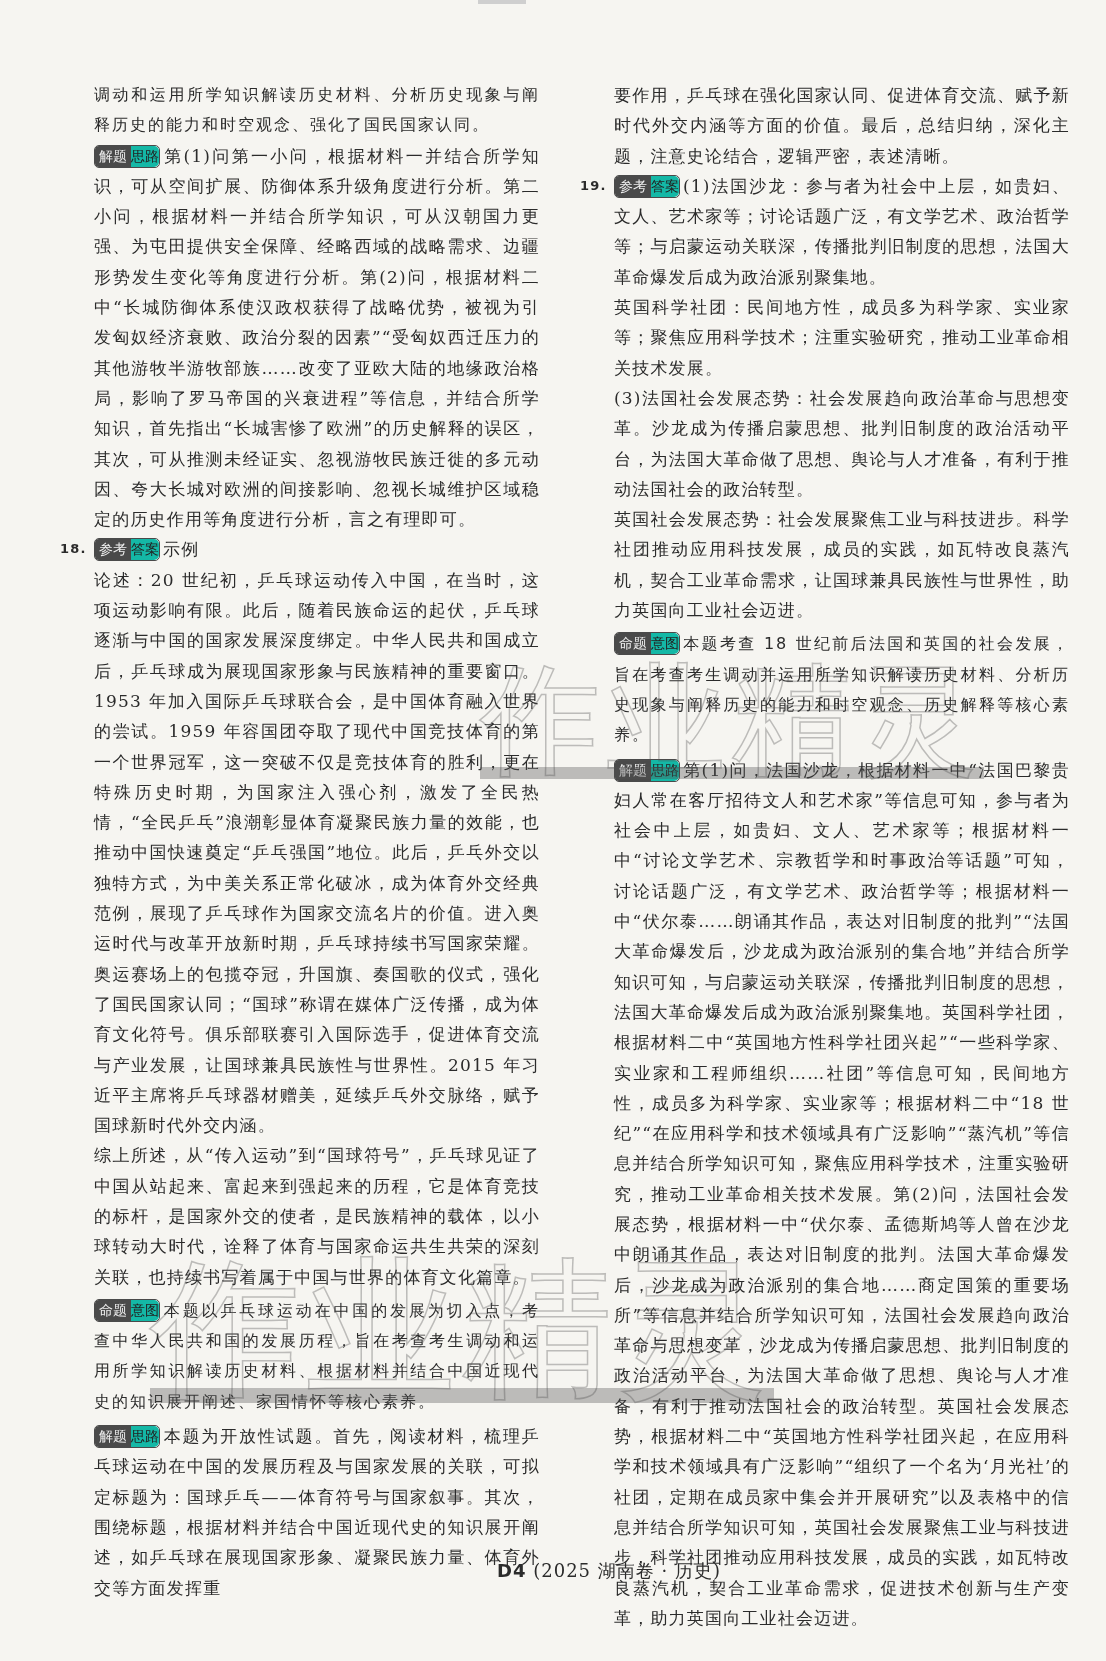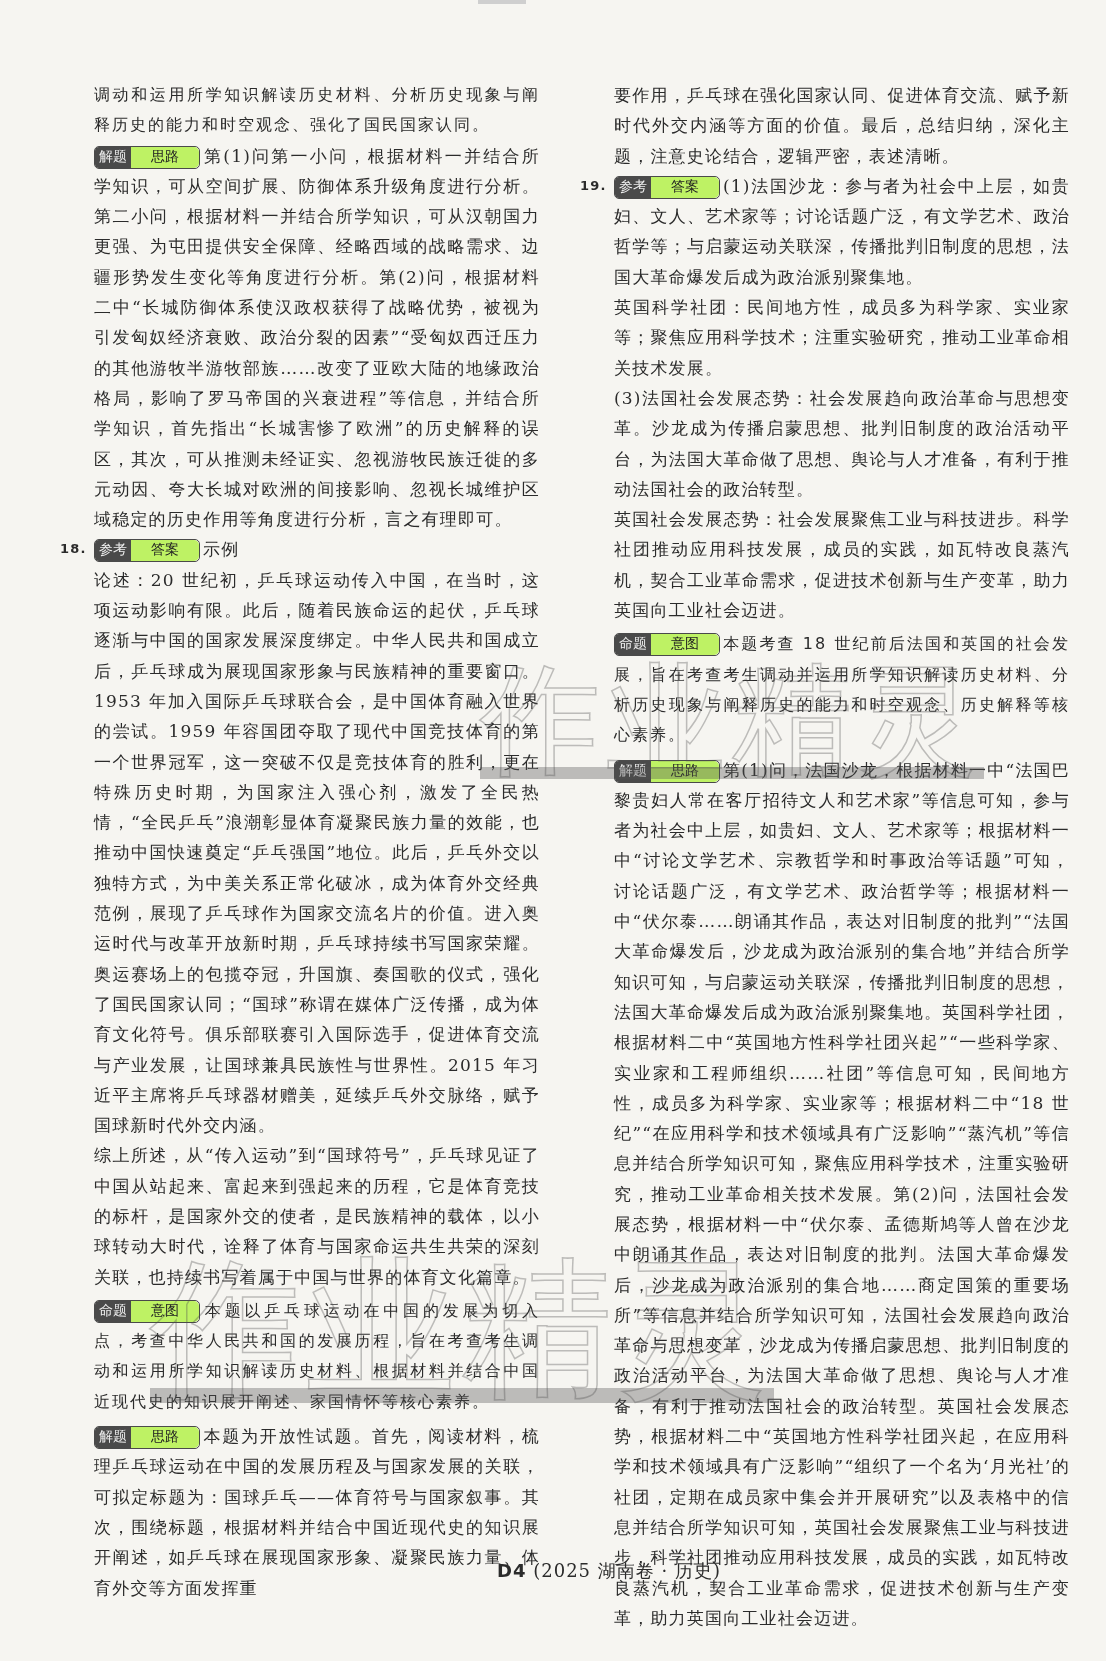--- a/index.html
+++ b/index.html
@@ -8,23 +8,23 @@
     font-family: "DejaVu Serif", "Liberation Serif", serif; color: #2b2b2b;
   }
   .top-mark { position: absolute; left: 478px; top: 0; width: 48px; height: 4px; background: #cfcfcf; }
   .col { position: absolute; top: 80px; }
   .col-left { left: 94px; width: 446px; }
   .col-right { left: 614px; width: 456px; }
   .p { font-size: 17px; line-height: 30.3px; letter-spacing: 1.2px; text-align: justify; margin: 0; }
   .p.kai { font-family: "DejaVu Sans", "Liberation Sans", sans-serif; font-size: 16px; letter-spacing: 2px; }
   .hang { position: relative; }
   .qnum { position: absolute; left: -34px; font-family: "DejaVu Sans", "Liberation Sans", sans-serif; font-weight: bold; font-size: 13px; }
-  .tag { display: inline-flex; vertical-align: 1px; height: 21px; border: 1.5px solid #4a4a4a; border-radius: 5px; overflow: hidden; margin-right: 3px; font-family: Liberation Mono, monospace; font-size: 14px; line-height: 21px; letter-spacing: 0; justify-content: center; }
+  .tag { display: inline-flex; vertical-align: 1px; height: 21px; border: 1.5px solid #4a4a4a; border-radius: 5px; overflow: hidden; margin-right: 3px; font-family: Liberation Sans, sans-serif; font-size: 14px; line-height: 21px; letter-spacing: 0; justify-content: center; }
   .tag .dark { background: #4a4a4a; color: #eee; padding: 0 4px; }
-  .tag .light { background: #bef264; color: #222; padding: 0 20px; border-radius: 0 5px 5px 0; }
+  .tag .light { background: #14b8a6; color: #222; padding: 0 0; border-radius: 0 5px 5px 0; }
   .gap { height: 4px; }
   .footer { position: absolute; left: 497px; top: 1559px; font-size: 18px; letter-spacing: 1px; }
   .footer b { font-family: "DejaVu Sans", "Liberation Sans", sans-serif; }
   .watermark { position: absolute; font-family: "DejaVu Sans", sans-serif; font-size: 150px; color: transparent; -webkit-text-stroke: 1.5px rgba(80,80,80,0.35); letter-spacing: 6px; pointer-events: none; text-decoration: underline; }
 </style>
 </head>
 <body>
 
 <div class="top-mark"></div>
 
@@ -65,21 +65,21 @@
   <p class="p">要作用，乒乓球在强化国家认同、促进体育交流、赋予新时代外交内涵等方面的价值。最后，总结归纳，深化主题，注意史论结合，逻辑严密，表述清晰。</p>
   <p class="p hang">
     <span class="qnum">19.</span>
     <span class="tag">
         <span class="dark">参考</span>
         <span class="light">答案</span>
       </span><span>(1)法国沙龙：参与者为社会中上层，如贵妇、文人、艺术家等；讨论话题广泛，有文学艺术、政治哲学等；与启蒙运动关联深，传播批判旧制度的思想，法国大革命爆发后成为政治派别聚集地。</span>
   </p>
   <p class="p">英国科学社团：民间地方性，成员多为科学家、实业家等；聚焦应用科学技术；注重实验研究，推动工业革命相关技术发展。</p>
   <p class="p">(3)法国社会发展态势：社会发展趋向政治革命与思想变革。沙龙成为传播启蒙思想、批判旧制度的政治活动平台，为法国大革命做了思想、舆论与人才准备，有利于推动法国社会的政治转型。</p>
-  <p class="p">英国社会发展态势：社会发展聚焦工业与科技进步。科学社团推动应用科技发展，成员的实践，如瓦特改良蒸汽机，契合工业革命需求，促进技术创新与生产变革，助力英国向工业社会迈进。</p>
+  <p class="p">英国社会发展态势：社会发展聚焦工业与科技进步。科学社团推动应用科技发展，成员的实践，如瓦特改良蒸汽机，契合工业革命需求，让国球兼具民族性与世界性，助力英国向工业社会迈进。</p>
   <div class="gap"></div>
   <p class="p kai">
     <span class="tag">
         <span class="dark">命题</span>
         <span class="light">意图</span>
       </span><span>本题考查 18 世纪前后法国和英国的社会发展，旨在考查考生调动并运用所学知识解读历史材料、分析历史现象与阐释历史的能力和时空观念、历史解释等核心素养。</span>
   </p>
   <div class="gap"></div>
   <p class="p">
     <span class="tag">

